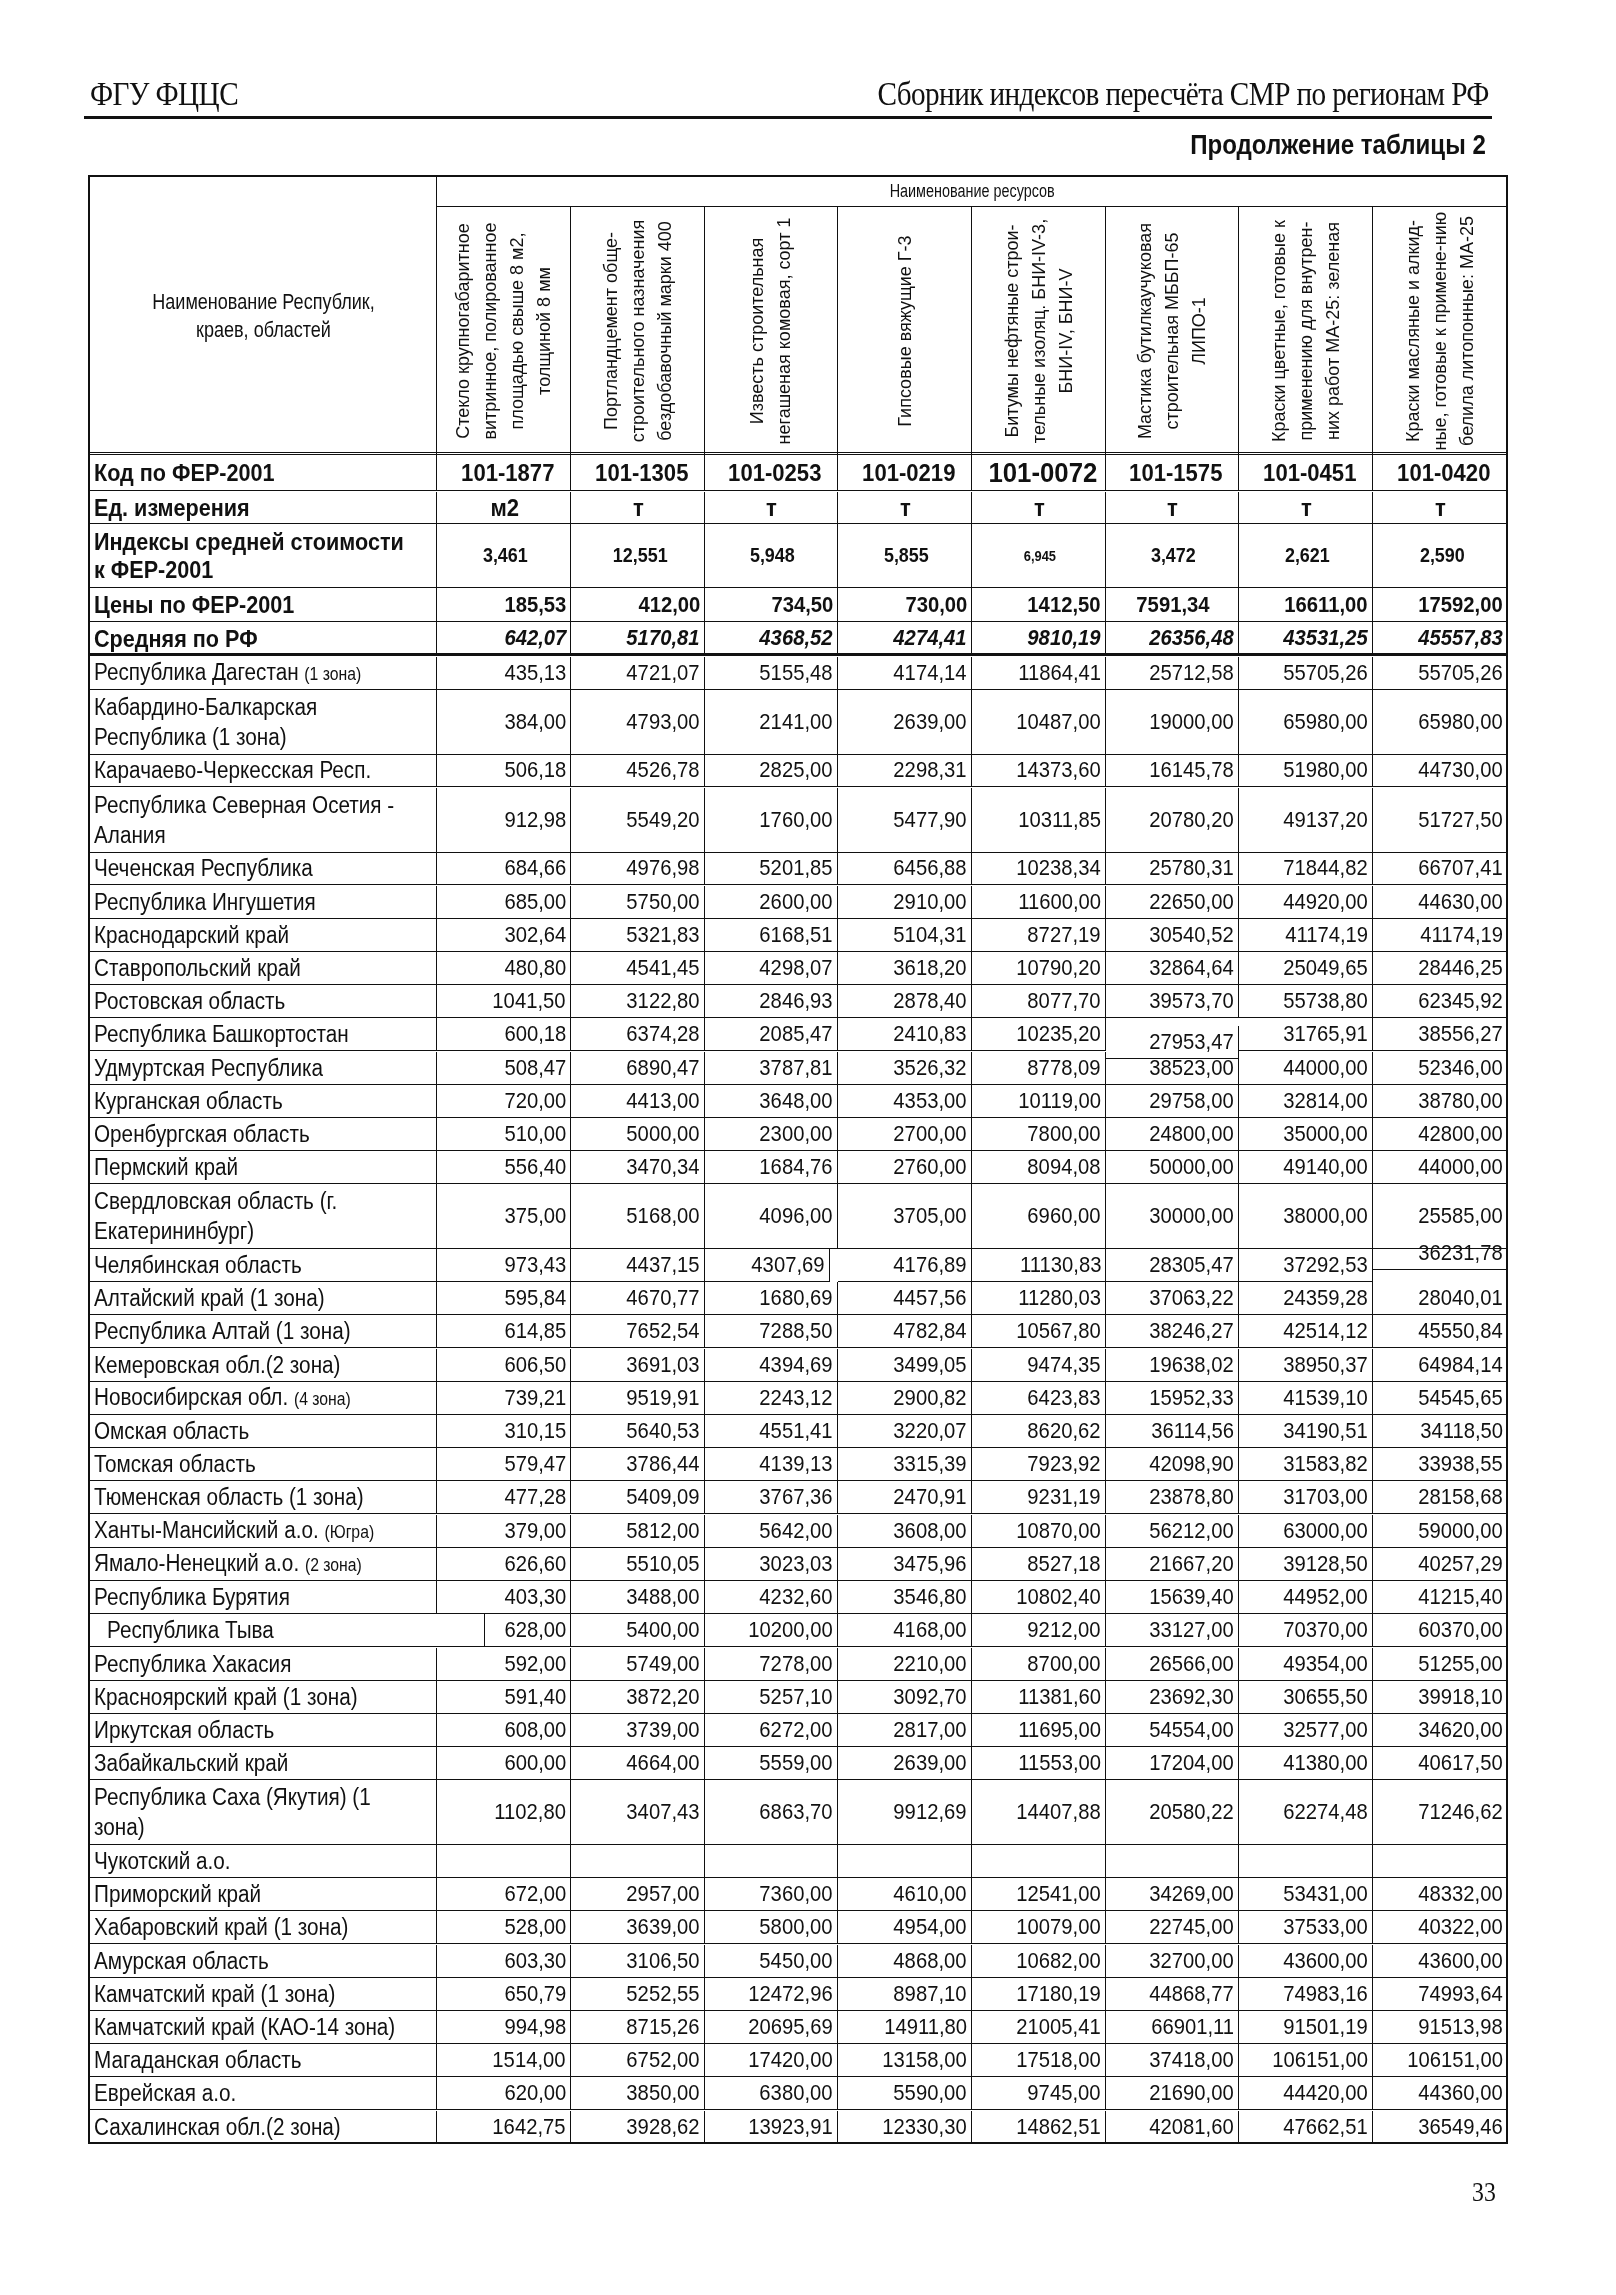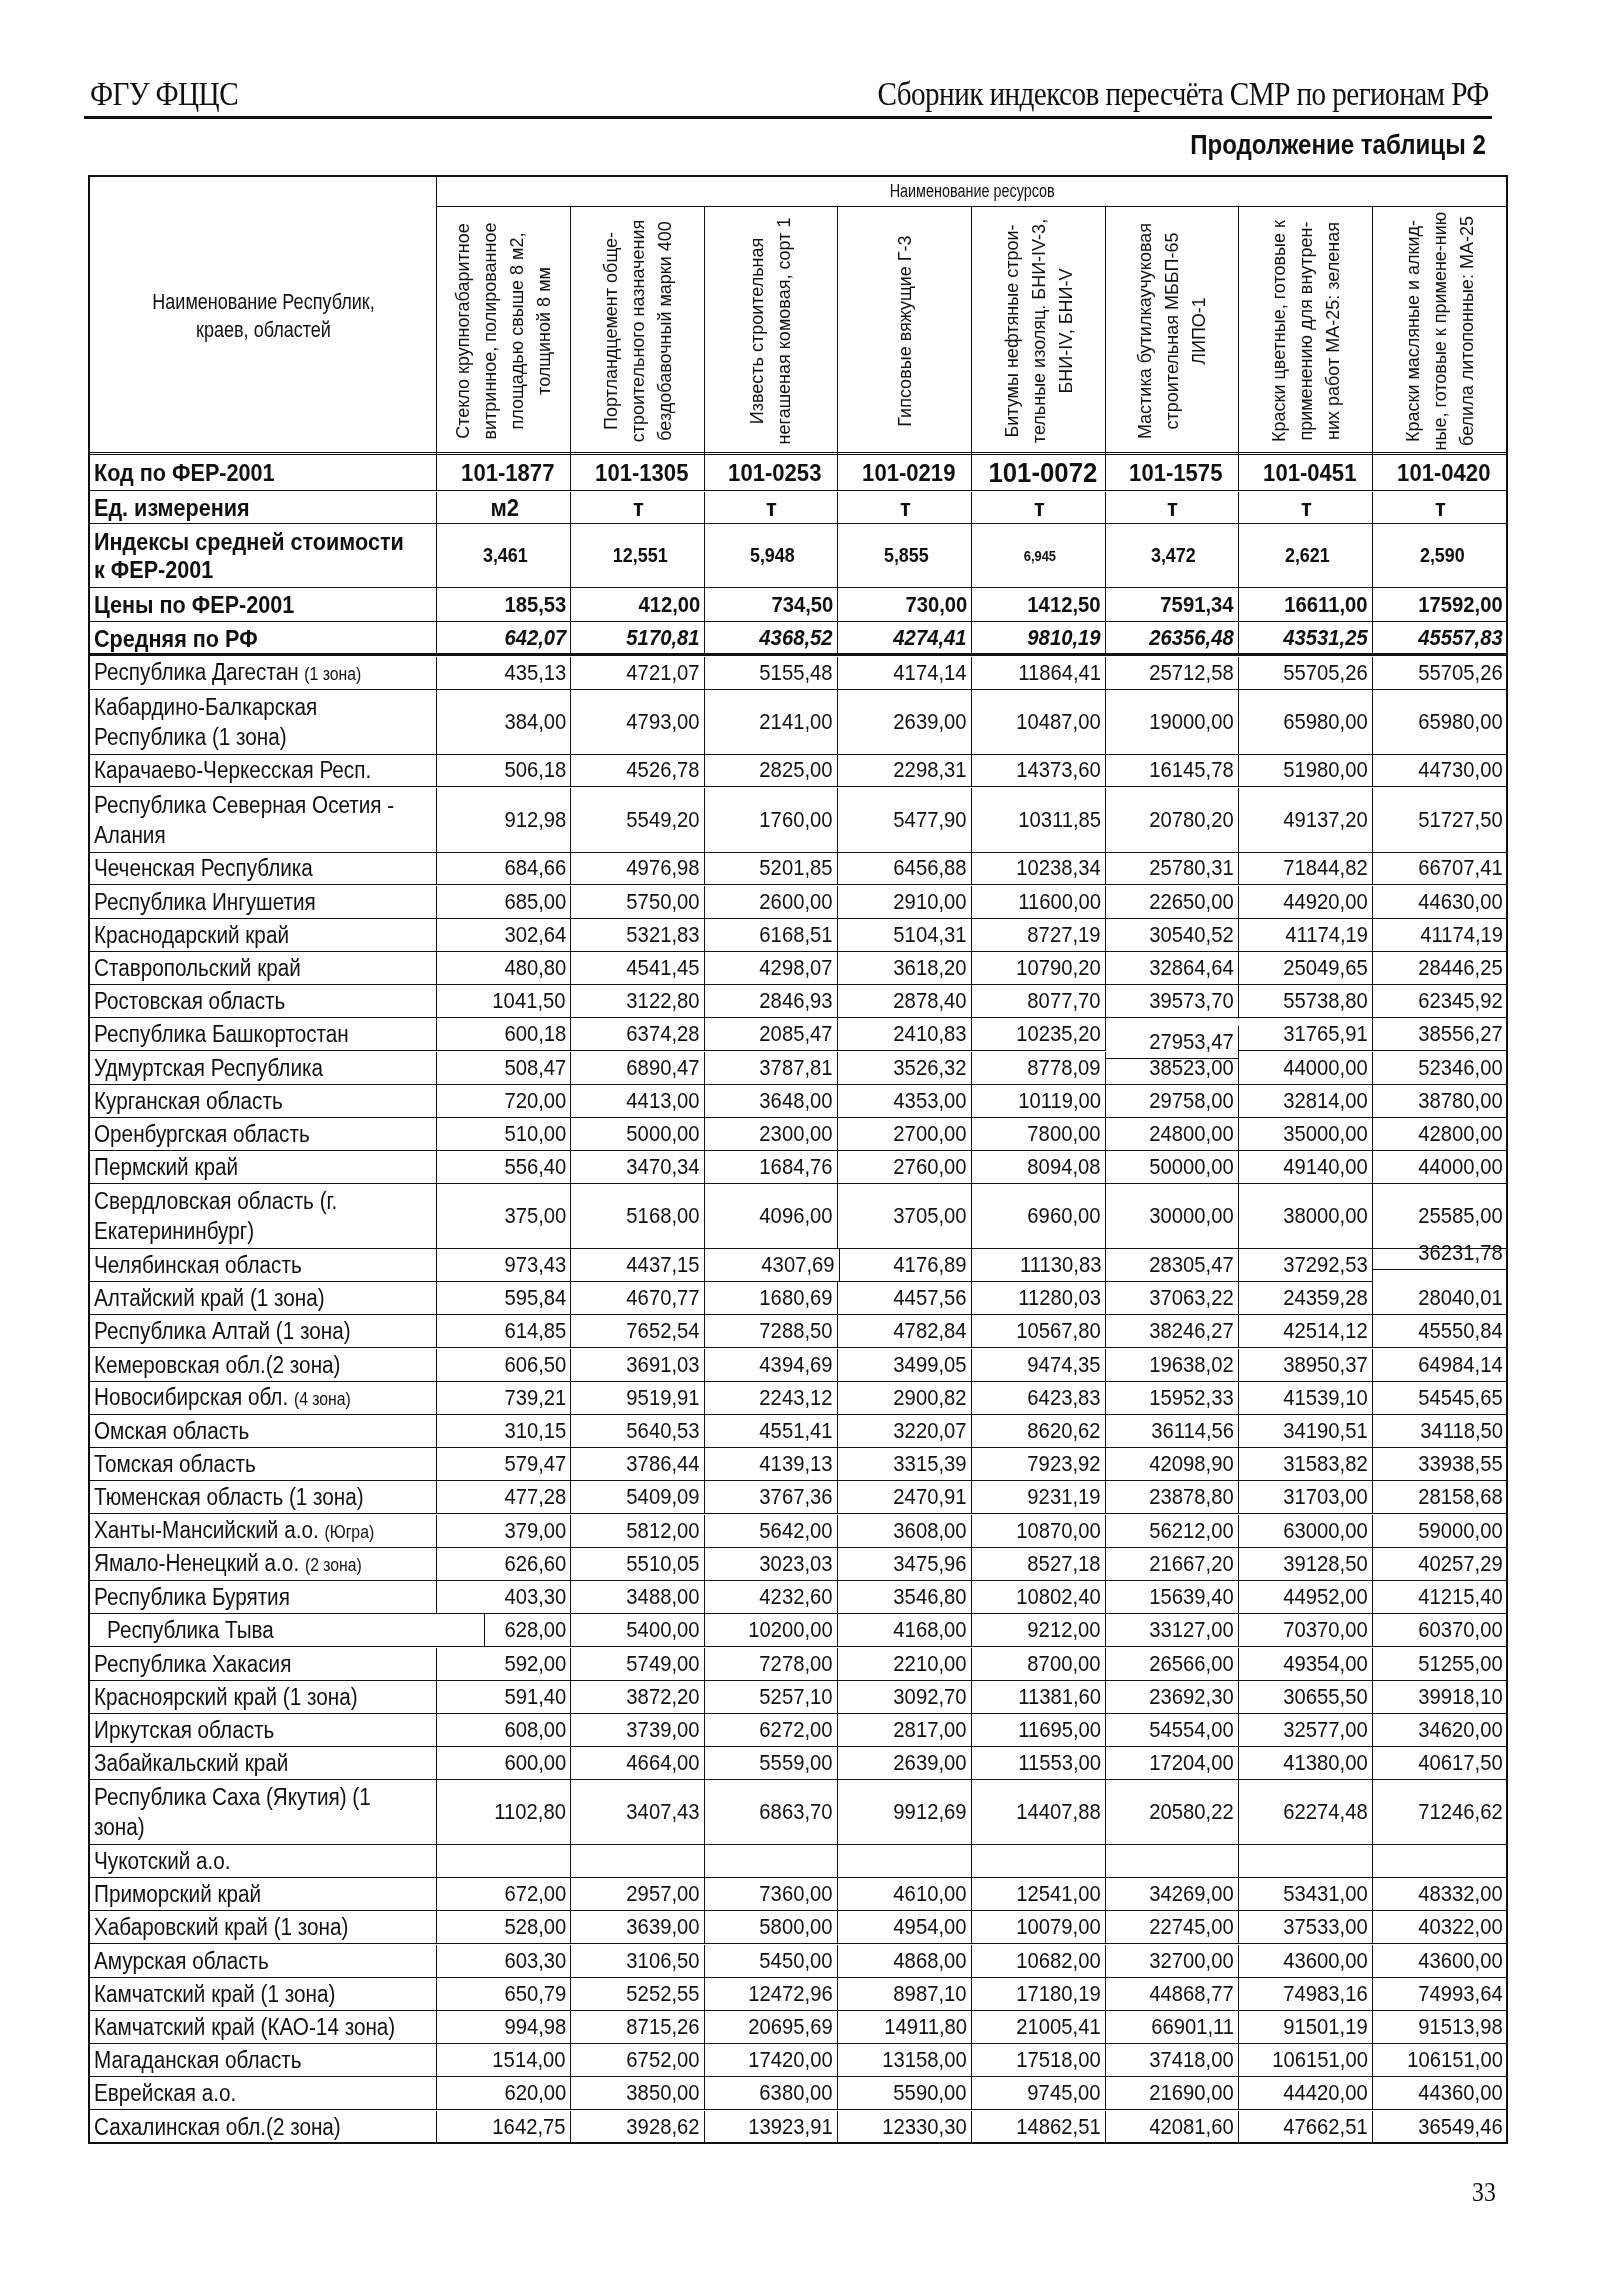--- a/index.html
+++ b/index.html
@@ -161,21 +161,21 @@
     </div>
     <div class="cell num bold" style="left: 614px; top: 411px; width: 134px; height: 34px;">
       <span class="inner">734,50</span>
     </div>
     <div class="cell num bold" style="left: 748px; top: 411px; width: 134px; height: 34px;">
       <span class="inner">730,00</span>
     </div>
     <div class="cell num bold" style="left: 882px; top: 411px; width: 134px; height: 34px;">
       <span class="inner">1412,50</span>
     </div>
-    <div class="cell num bold" style="left: 1015px; top: 411px; width: 134px; height: 34px;">
+    <div class="cell num bold" style="left: 1015px; top: 411px; width: 134px; height: 34px; justify-content: center;">
       <span class="inner">7591,34</span>
     </div>
     <div class="cell num bold" style="left: 1149px; top: 411px; width: 134px; height: 34px;">
       <span class="inner">16611,00</span>
     </div>
     <div class="cell num bold" style="left: 1283px; top: 411px; width: 134px; height: 34px; border-right: none;">
       <span class="inner">17592,00</span>
     </div>
     <div class="cell lbl bold" style="left: 0px; top: 445px; width: 347px; height: 33px;">
       <span class="inner">Средняя по РФ</span>
@@ -612,21 +612,21 @@
     </div>
     <div class="cell lbl" style="left: 0px; top: 1072px; width: 347px; height: 33px; white-space: normal;">
       <span class="inner" style="width: 377px; line-height: 30px;"><span>Челябинская область</span></span>
     </div>
     <div class="cell num" style="left: 347px; top: 1072px; width: 134px; height: 33px;">
       <span class="inner">973,43</span>
     </div>
     <div class="cell num" style="left: 481px; top: 1072px; width: 134px; height: 33px;">
       <span class="inner">4437,15</span>
     </div>
-    <div class="cell num" style="left: 614px; top: 1072px; width: 136px; height: 33px; padding-left: 45px;">
+    <div class="cell num" style="left: 614px; top: 1072px; width: 126px; height: 33px; padding-left: 45px;">
       <span class="inner">4307,69</span>
     </div>
     <div class="cell num" style="left: 748px; top: 1072px; width: 134px; height: 33px;">
       <span class="inner">4176,89</span>
     </div>
     <div class="cell num" style="left: 882px; top: 1072px; width: 134px; height: 33px;">
       <span class="inner">11130,83</span>
     </div>
     <div class="cell num" style="left: 1015px; top: 1072px; width: 134px; height: 33px;">
       <span class="inner">28305,47</span>

